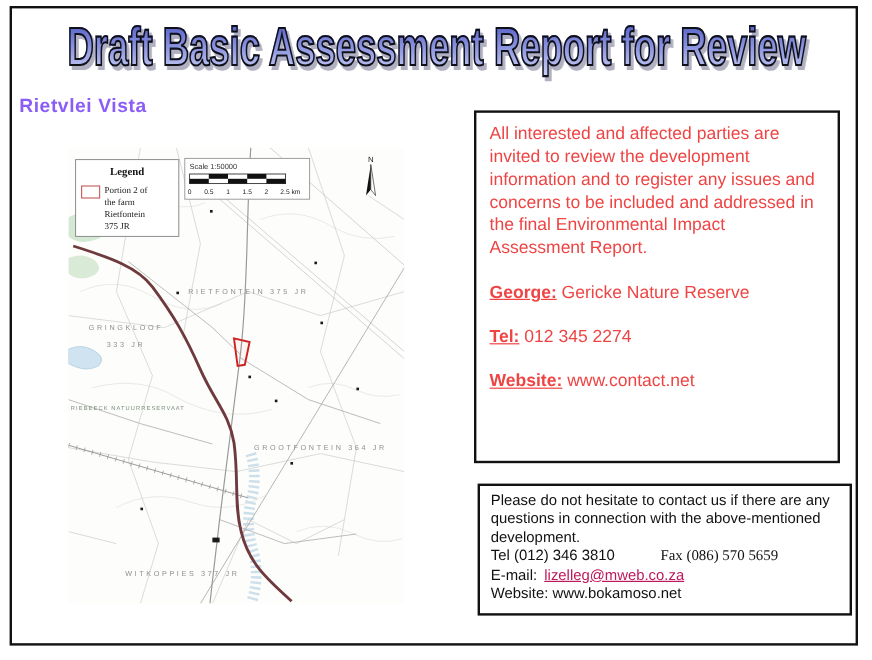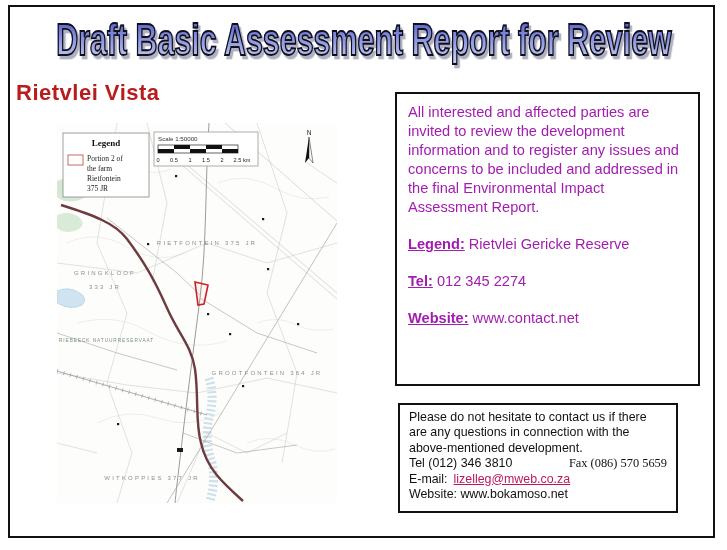--- a/index.html
+++ b/index.html
@@ -7,27 +7,27 @@
   .page-border{position:absolute;left:8px;top:5px;width:703px;height:529px;border:2px solid #111;background:#fff;}
   .title-row{position:absolute;left:10px;top:6px;width:707px;height:62px;display:flex;justify-content:center;align-items:center;}
   .wordart{
     font-family:"Liberation Sans",sans-serif;font-weight:800;font-size:40px;white-space:nowrap;
     background:linear-gradient(180deg,#4e59c4 5%,#8c95e0 50%,#c9cff4 95%);
     -webkit-background-clip:text;background-clip:text;color:#6a74d0;-webkit-text-fill-color:transparent;
     -webkit-text-stroke:1.6px #101018;
     filter:drop-shadow(3px 3px 0 #b0b0c0);
     transform:scale(0.76,1.12);transform-origin:center top;line-height:1.1;
   }
-  .subtitle{position:absolute;left:16px;top:80px;font-size:22px;font-weight:bold;color:#b91c1c;letter-spacing:0.5px;}
+  .subtitle{position:absolute;left:16px;top:80px;font-size:16px;font-weight:bold;color:#8b5cf6;letter-spacing:0.5px;}
   .map-wrap{position:absolute;left:57px;top:123px;width:280px;height:380px;}
-  .info-box{position:absolute;left:395px;top:92px;width:305px;height:294px;border:2px solid #111;background:#fff;box-sizing:border-box;padding:9px 11px;font-size:14.6px;line-height:19px;color:#a21caf;}
+  .info-box{position:absolute;left:395px;top:92px;width:305px;height:294px;border:2px solid #111;background:#fff;box-sizing:border-box;padding:9px 11px;font-size:14.6px;line-height:19px;color:#ef4444;}
   .info-entry{margin-top:18px;}
   .lbl{font-weight:bold;text-decoration:underline;}
-  .contact-box{position:absolute;left:398px;top:403px;width:280px;height:110px;border:2px solid #111;background:#fff;box-sizing:border-box;padding:5px 9px;font-size:12.4px;line-height:15.4px;color:#111;}
-  .telfax{display:flex;justify-content:space-between;}
+  .contact-box{position:absolute;left:398px;top:403px;width:312px;height:110px;border:2px solid #111;background:#fff;box-sizing:border-box;padding:5px 9px;font-size:12.4px;line-height:15.4px;color:#111;}
+  .telfax{display:flex;}
   .telfax .fax{margin-left:38px;font-family:Liberation Serif, serif;}
   .email-link{color:#be185d;text-decoration:underline;margin-left:6px;cursor:pointer;}
   svg text{font-family:"Liberation Sans",sans-serif;}
   .map-label{fill:#8f8f8f;font-size:6px;letter-spacing:2.2px;}
   .map-label-green{fill:#7d917d;font-size:4.8px;letter-spacing:0.9px;}
   .legend-title{font-family:"Liberation Serif",serif;font-weight:bold;font-size:9px;fill:#111;}
   .legend-line{font-family:"Liberation Serif",serif;font-size:7.5px;fill:#222;}
   .scale-title{font-size:6.2px;fill:#333;}
   .scale-tick{font-size:5.6px;fill:#222;text-anchor:middle;}
   .north-n{font-size:6.5px;fill:#222;text-anchor:middle;}
@@ -152,21 +152,21 @@
     <text x="252" y="12" class="north-n">N</text>
     <polygon points="252,14 248,40 252,35" fill="#111"></polygon>
     <polygon points="252,14 256,40 252,35" fill="#fff" stroke="#111" stroke-width="0.5"></polygon>
   </g>
 </svg>
 </div>
 
 <div class="info-box">
   <div>All interested and affected parties are invited to review the development information and to register any issues and concerns to be included and addressed in the final Environmental Impact Assessment Report.</div>
   <div class="info-entry">
-    <span class="lbl">Legend:</span><span> Rietvlei Gericke Reserve</span>
+    <span class="lbl">George:</span><span> Gericke Nature Reserve</span>
   </div>
   <div class="info-entry">
     <span class="lbl">Tel:</span><span> 012 345 2274</span>
   </div>
   <div class="info-entry">
     <span class="lbl">Website:</span><span> www.contact.net</span>
   </div>
 </div>
 
 <div class="contact-box">

